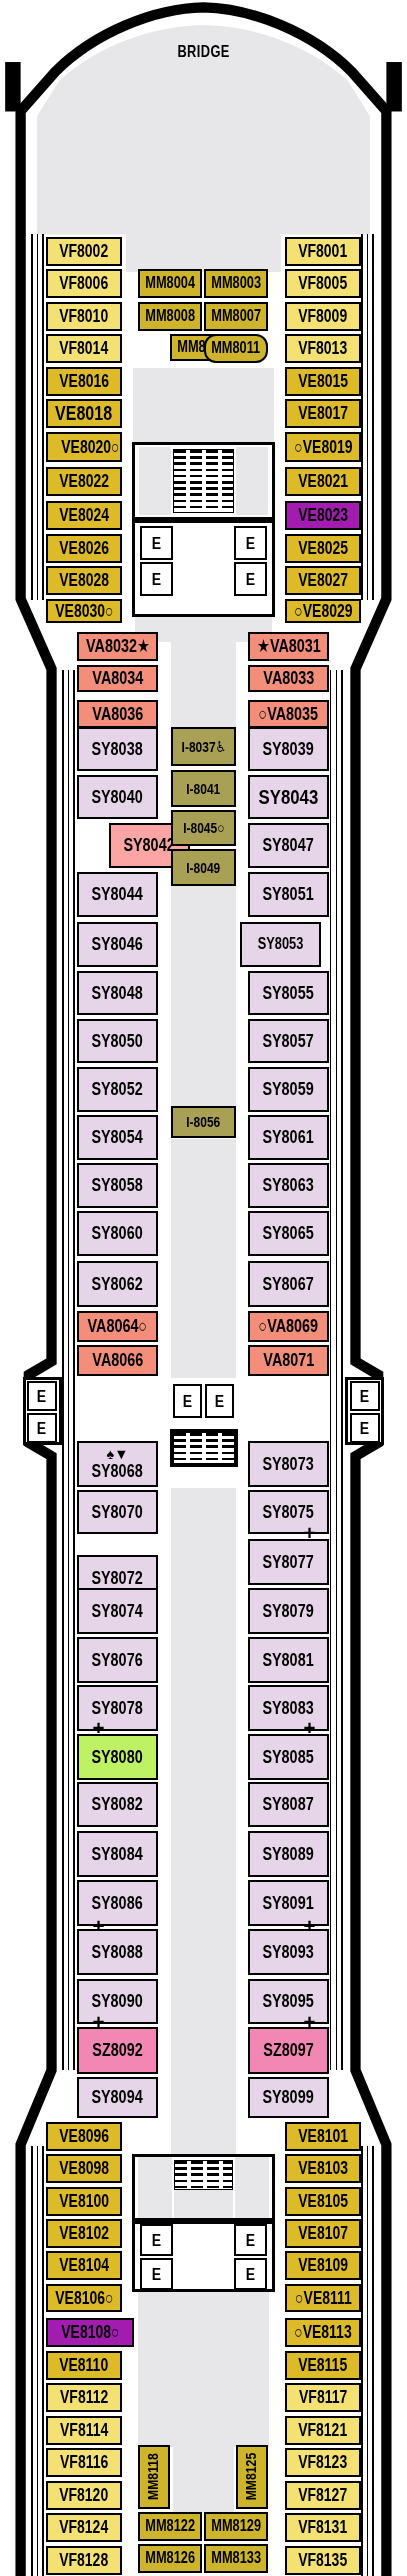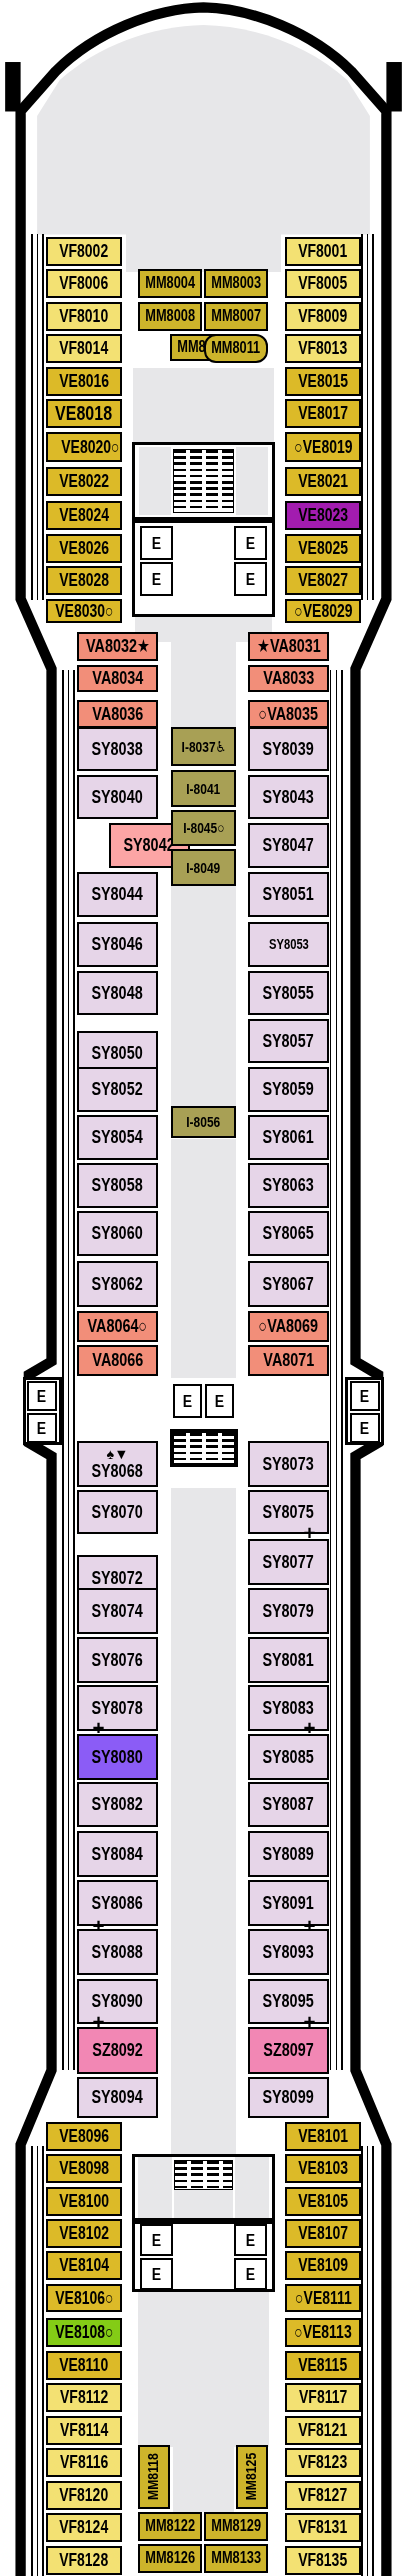--- a/index.html
+++ b/index.html
@@ -35,20 +35,21 @@
         <rect width="3" height="12" fill="#000000"></rect>
       </pattern>
     </defs>
     <path d="M 395 14 C 300 16 185 62 108 138 L 40 215 L 40 1162 L 100 1298 L 100 2642 L 56 2668 L 56 2800 L 100 2826 L 100 4018 L 40 4162 L 40 5128 C 55 5262 150 5372 290 5405 C 330 5413 362 5417 395 5417 C 428 5417 460 5413 500 5405 C 640 5372 735 5262 750 5128 L 750 4162 L 690 4018 L 690 2826 L 734 2800 L 734 2668 L 690 2642 L 690 1298 L 750 1162 L 750 215 L 682 138 C 605 62 490 16 395 14 Z" fill="#ffffff" stroke="#000000" stroke-width="20" stroke-linejoin="miter"></path>
     <path d="M 72 455 L 72 225 L 116 155 C 190 88 295 50 395 48 C 495 50 600 88 674 155 L 718 225 L 718 455 Z" fill="#e7e7e9"></path>
     <rect x="10" y="120" width="30" height="96" fill="#000"></rect>
     <rect x="750" y="120" width="30" height="96" fill="#000"></rect>
     <path d="M 100 5165 C 150 5298 260 5378 395 5382 C 530 5378 640 5298 690 5165" fill="none" stroke="url(#vl)" stroke-width="42"></path>
   </svg>
 
+  <div class="bridge"><span>BRIDGE</span></div>
 
 <div class="rail" style="left: 31px; top: 234px; width: 15.5px; height: 366px; position: absolute;"></div>
     <div class="rail" style="left: 361px; top: 234px; width: 15.5px; height: 366px; position: absolute;"></div>
     <div class="rail" style="left: 62px; top: 670px; width: 15.5px; height: 1400px; position: absolute;"></div>
     <div class="rail" style="left: 330px; top: 670px; width: 15.5px; height: 1400px; position: absolute;"></div>
     <div class="rail" style="left: 31px; top: 2146px; width: 15.5px; height: 492px; position: absolute;"></div>
     <div class="rail" style="left: 361px; top: 2146px; width: 15.5px; height: 492px; position: absolute;"></div>
     <div class="area" style="left: 126px; top: 233px; width: 155px; height: 39px; position: absolute;"></div>
     <div class="area" style="left: 133px; top: 368px; width: 141px; height: 75px; position: absolute;"></div>
     <div class="area" style="left: 135px; top: 617px; width: 137px; height: 25px; position: absolute;"></div>
@@ -226,21 +227,21 @@
     </div>
     <div class="cabin" style="left: 77px; top: 872px; width: 81px; height: 45px; position: absolute; background: rgb(230, 213, 232); font-size: 18px;">
       <div class="lbl">SY8044</div>
     </div>
     <div class="cabin" style="left: 77px; top: 922px; width: 81px; height: 45px; position: absolute; background: rgb(230, 213, 232); font-size: 18px;">
       <div class="lbl">SY8046</div>
     </div>
     <div class="cabin" style="left: 77px; top: 971px; width: 81px; height: 44px; position: absolute; background: rgb(230, 213, 232); font-size: 18px;">
       <div class="lbl">SY8048</div>
     </div>
-    <div class="cabin" style="left: 77px; top: 1019px; width: 81px; height: 44px; position: absolute; background: rgb(230, 213, 232); font-size: 18px; margin-top: 12px;">
+    <div class="cabin" style="left: 77px; top: 1019px; width: 81px; height: 44px; position: absolute; background: rgb(230, 213, 232); font-size: 18px;">
       <div class="lbl">SY8050</div>
     </div>
     <div class="cabin" style="left: 77px; top: 1067px; width: 81px; height: 45px; position: absolute; background: rgb(230, 213, 232); font-size: 18px;">
       <div class="lbl">SY8052</div>
     </div>
     <div class="cabin" style="left: 77px; top: 1115px; width: 81px; height: 45px; position: absolute; background: rgb(230, 213, 232); font-size: 18px;">
       <div class="lbl">SY8054</div>
     </div>
     <div class="cabin" style="left: 77px; top: 1163px; width: 81px; height: 45px; position: absolute; background: rgb(230, 213, 232); font-size: 18px;">
       <div class="lbl">SY8058</div>
@@ -262,30 +263,30 @@
     </div>
     <div class="cabin" style="left: 248px; top: 665px; width: 81px; height: 27px; position: absolute; background: rgb(242, 142, 121); font-size: 18px;">
       <div class="lbl">VA8033</div>
     </div>
     <div class="cabin" style="left: 248px; top: 700px; width: 81px; height: 28px; position: absolute; background: rgb(242, 142, 121); font-size: 18px;">
       <div class="lbl">○VA8035</div>
     </div>
     <div class="cabin" style="left: 248px; top: 727px; width: 81px; height: 44px; position: absolute; background: rgb(230, 213, 232); font-size: 18px;">
       <div class="lbl">SY8039</div>
     </div>
-    <div class="cabin" style="left: 248px; top: 775px; width: 81px; height: 44px; position: absolute; background: rgb(230, 213, 232); font-size: 18px;">
+    <div class="cabin" style="left: 248px; top: 775px; width: 81px; height: 44px; position: absolute; background: rgb(230, 213, 232); font-size: 21px;">
       <div class="lbl">SY8043</div>
     </div>
     <div class="cabin" style="left: 248px; top: 823px; width: 81px; height: 45px; position: absolute; background: rgb(230, 213, 232); font-size: 18px;">
       <div class="lbl">SY8047</div>
     </div>
     <div class="cabin" style="left: 248px; top: 872px; width: 81px; height: 45px; position: absolute; background: rgb(230, 213, 232); font-size: 18px;">
       <div class="lbl">SY8051</div>
     </div>
-    <div class="cabin" style="left: 248px; top: 922px; width: 81px; height: 45px; position: absolute; background: rgb(230, 213, 232); font-size: 14px; align-items: center;">
+    <div class="cabin" style="left: 240px; top: 922px; width: 81px; height: 45px; position: absolute; background: rgb(230, 213, 232); font-size: 16px; align-items: center;">
       <div class="lbl">SY8053</div>
     </div>
     <div class="cabin" style="left: 248px; top: 971px; width: 81px; height: 44px; position: absolute; background: rgb(230, 213, 232); font-size: 18px;">
       <div class="lbl">SY8055</div>
     </div>
     <div class="cabin" style="left: 248px; top: 1019px; width: 81px; height: 44px; position: absolute; background: rgb(230, 213, 232); font-size: 18px;">
       <div class="lbl">SY8057</div>
     </div>
     <div class="cabin" style="left: 248px; top: 1067px; width: 81px; height: 45px; position: absolute; background: rgb(230, 213, 232); font-size: 18px;">
       <div class="lbl">SY8059</div>
@@ -335,21 +336,21 @@
     </div>
     <div class="cabin" style="left: 77px; top: 1588px; width: 81px; height: 46px; position: absolute; background: rgb(230, 213, 232); font-size: 18px;">
       <div class="lbl">SY8074</div>
     </div>
     <div class="cabin" style="left: 77px; top: 1637px; width: 81px; height: 46px; position: absolute; background: rgb(230, 213, 232); font-size: 18px;">
       <div class="lbl">SY8076</div>
     </div>
     <div class="cabin" style="left: 77px; top: 1685px; width: 81px; height: 46px; position: absolute; background: rgb(230, 213, 232); font-size: 18px;">
       <div class="lbl">SY8078</div>
     </div>
-    <div class="cabin" style="left: 77px; top: 1734px; width: 81px; height: 46px; position: absolute; background: #8b5cf6; font-size: 18px;">
+    <div class="cabin" style="left: 77px; top: 1734px; width: 81px; height: 46px; position: absolute; background: #bef264; font-size: 18px;">
       <div class="lbl">SY8080</div>
     </div>
     <div class="cabin" style="left: 77px; top: 1782px; width: 81px; height: 45px; position: absolute; background: rgb(230, 213, 232); font-size: 18px;">
       <div class="lbl">SY8082</div>
     </div>
     <div class="cabin" style="left: 77px; top: 1831px; width: 81px; height: 46px; position: absolute; background: rgb(230, 213, 232); font-size: 18px;">
       <div class="lbl">SY8084</div>
     </div>
     <div class="cabin" style="left: 77px; top: 1880px; width: 81px; height: 46px; position: absolute; background: rgb(230, 213, 232); font-size: 18px;">
       <div class="lbl">SY8086</div>
@@ -419,21 +420,21 @@
     </div>
     <div class="cabin" style="left: 46px; top: 2219px; width: 76px; height: 29px; position: absolute; background: rgb(220, 186, 40); font-size: 17.5px;">
       <div class="lbl">VE8102</div>
     </div>
     <div class="cabin" style="left: 46px; top: 2251px; width: 76px; height: 29px; position: absolute; background: rgb(220, 186, 40); font-size: 17.5px;">
       <div class="lbl">VE8104</div>
     </div>
     <div class="cabin" style="left: 46px; top: 2284px; width: 76px; height: 28px; position: absolute; background: rgb(220, 186, 40); font-size: 17.5px;">
       <div class="lbl">VE8106○</div>
     </div>
-    <div class="cabin" style="left: 46px; top: 2318px; width: 76px; height: 29px; position: absolute; background: #84cc16; font-size: 17.5px;">
+    <div class="cabin" style="left: 46px; top: 2318px; width: 88px; height: 29px; position: absolute; background: #a21caf; font-size: 17.5px;">
       <div class="lbl">VE8108○</div>
     </div>
     <div class="cabin" style="left: 46px; top: 2351px; width: 76px; height: 29px; position: absolute; background: rgb(220, 186, 40); font-size: 17.5px;">
       <div class="lbl">VE8110</div>
     </div>
     <div class="cabin" style="left: 46px; top: 2383px; width: 76px; height: 29px; position: absolute; background: rgb(243, 225, 115); font-size: 17.5px;">
       <div class="lbl">VF8112</div>
     </div>
     <div class="cabin" style="left: 46px; top: 2416px; width: 76px; height: 29px; position: absolute; background: rgb(243, 225, 115); font-size: 17.5px;">
       <div class="lbl">VF8114</div>

